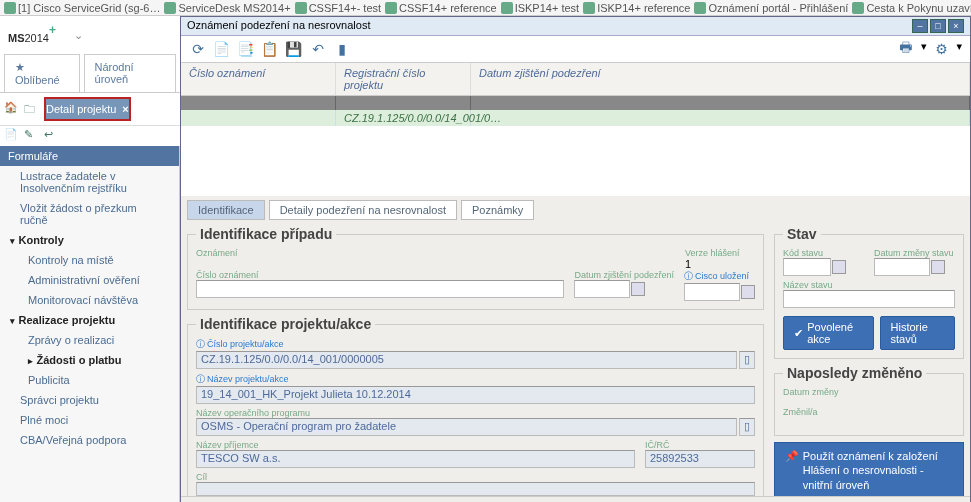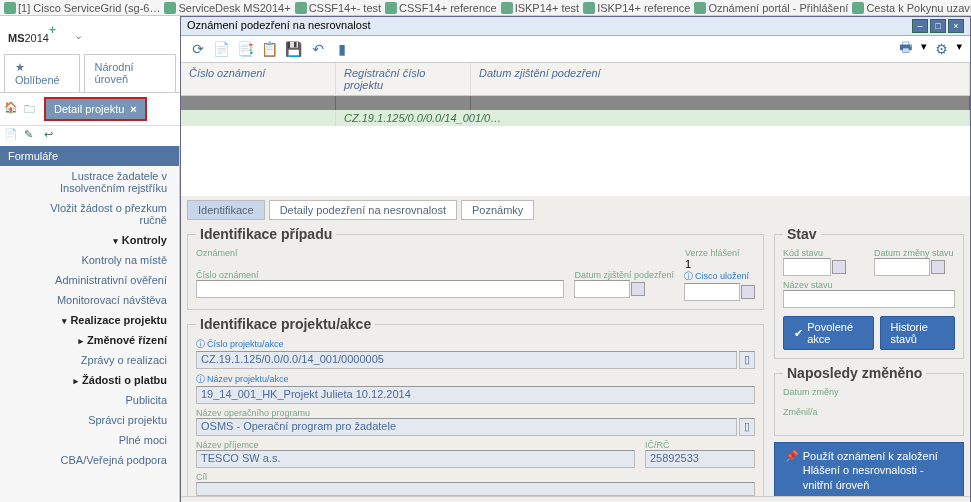--- a/index.html
+++ b/index.html
@@ -11,27 +11,27 @@
 .left-col { width:180px; display:flex; flex-direction:column; }
 .logo-row { display:flex; align-items:center; padding:6px 8px; }
 .logo { font-size:22px; font-weight:bold; color:#2a2a2a; }
 .logo .light { font-weight:300; }
 .logo sup { font-size:12px; color:#4a8; }
 .chev { margin-left:18px; color:#888; }
 .tabs-row { display:flex; gap:4px; border-bottom:1px solid #ccc; padding:0 4px; }
 .tab { padding:6px 10px; border:1px solid #ccc; border-bottom:none; background:#fff; color:#5b7a9e; cursor:pointer; }
 .crumb-bar { display:flex; align-items:center; padding:4px 4px; gap:4px; border-bottom:1px solid #ddd; }
 .mini-ico { width:16px; height:16px; color:#476; }
-.crumb-detail { border:2px solid #b22; background:#7897b8; color:#fff; padding:4px 8px; display:flex; align-items:center; gap:6px; }
+.crumb-detail { border:2px solid #b22; background:#7897b8; color:#fff; padding:4px 0; display:flex; align-items:center; gap:6px; }
 .crumb-detail .x { font-weight:bold; }
 .small-bar { display:flex; gap:4px; padding:2px 4px; }
 .side { background:#f7f7f7; border-right:1px solid #ccc; height:380px; overflow:hidden; }
 .side-head { background:#5274a0; color:#fff; padding:4px 8px; }
 .side-body { position:relative; height:350px; overflow-y:auto; }
-.side-item { padding:4px 12px 4px 20px; color:#4a6b91; cursor:pointer;text-align:right; }
+.side-item { padding:4px 12px 4px 20px; color:#4a6b91; cursor:pointer; }
 .side-item.bold { font-weight:bold; color:#222; padding-left:10px; }
 .side-item.sub { padding-left:28px; }
 .side-item.bold::before { content:'▸'; margin-right:4px; font-size:9px; color:#222; display:inline-block; }
 .side-item.bold.open::before { content:'▾'; }
 .right-col { flex:1; display:flex; flex-direction:column; border:1px solid #668; }
 .win-title { background:#dfeaf5; display:flex; justify-content:space-between; align-items:flex-start; padding:2px 6px; border-bottom:1px solid #aac; }
 .win-btns { display:flex; gap:2px; }
 .win-btn { width:16px; height:14px; background:#5274a0; border:1px solid #365; color:#fff; font-size:9px; display:flex; align-items:center; justify-content:center; }
 .toolbar { display:flex; justify-content:space-between; align-items:center; background:#fff; border-bottom:1px solid #ccc; padding:4px 8px; }
 .tb-left,.tb-right { display:flex; gap:6px; }
@@ -135,21 +135,20 @@
   <div class="side">
     <div class="side-head">Formuláře</div>
     <div class="side-body" id="side-body">
           <div class="side-item">Lustrace žadatele v Insolvenčním rejstříku</div>
           <div class="side-item">Vložit žádost o přezkum ručně</div>
           <div class="side-item bold open">Kontroly</div>
           <div class="side-item sub">Kontroly na místě</div>
           <div class="side-item sub">Administrativní ověření</div>
           <div class="side-item sub">Monitorovací návštěva</div>
           <div class="side-item bold open">Realizace projektu</div>
-          <div class="side-item bold sub">Změnové řízení</div>
           <div class="side-item sub">Zprávy o realizaci</div>
           <div class="side-item bold sub">Žádosti o platbu</div>
           <div class="side-item sub">Publicita</div>
           <div class="side-item">Správci projektu</div>
           <div class="side-item">Plné moci</div>
           <div class="side-item">CBA/Veřejná podpora</div>
         </div>
   </div>
  </div>
 

